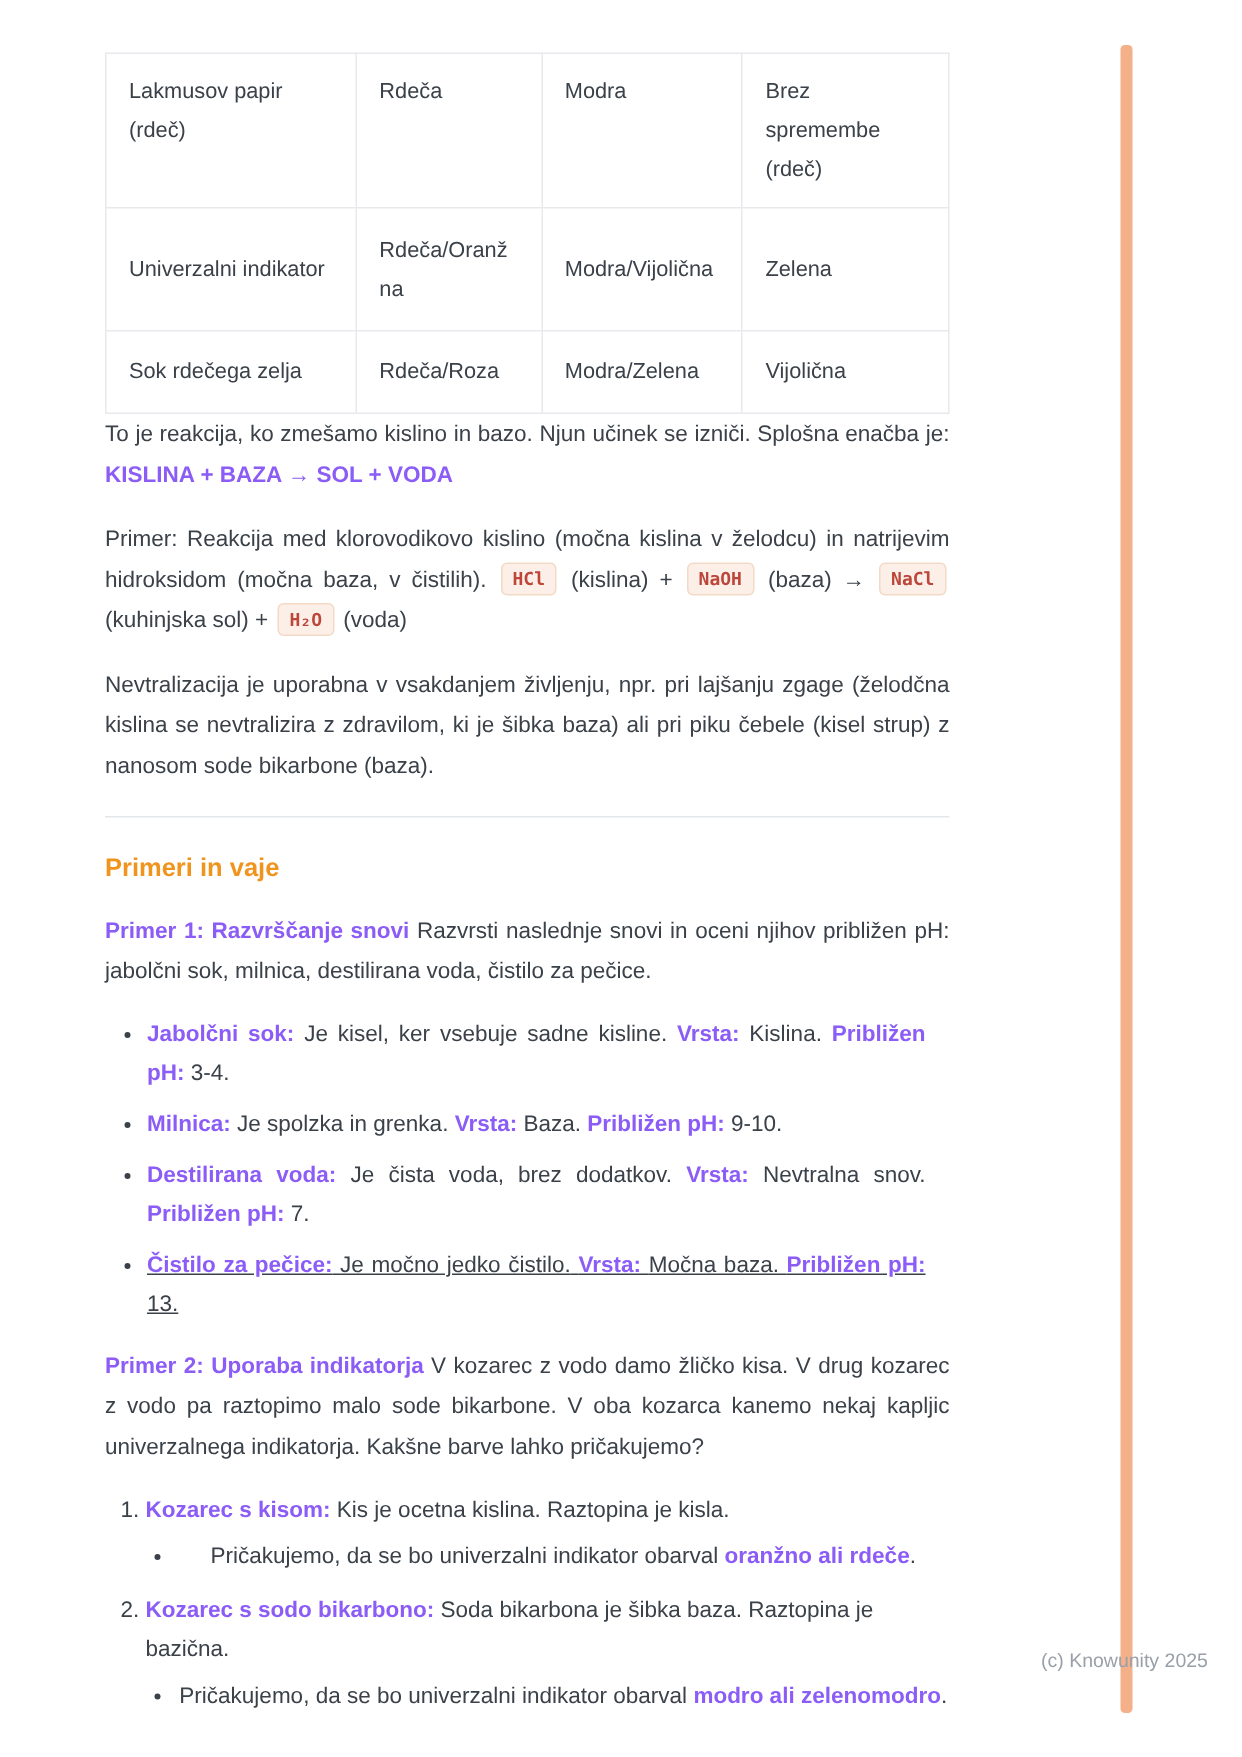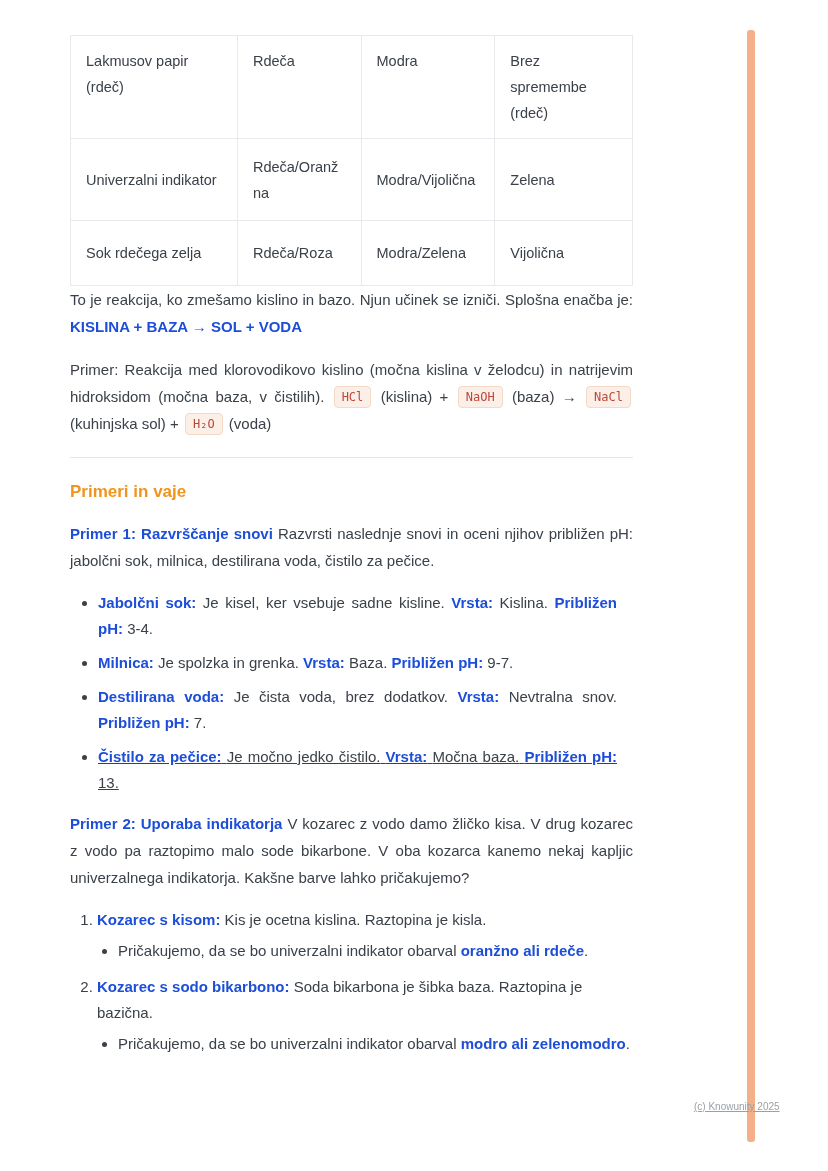--- a/index.html
+++ b/index.html
@@ -37,21 +37,21 @@
     padding: 12px 15px;
     font-size: 14.5px;
     line-height: 26px;
     vertical-align: middle;
     background: #ffffff;
     overflow-wrap: break-word;
   }
   table.ref tr.align-top td { vertical-align: top; }
   table.ref tr.r1 { height: 90px; }
   table.ref tr.r2 { height: 82px; }
-  table.ref tr.r3 { height: 65px; }
+  table.ref tr.r3 { height: 55px; }
   
   h3.sec {
     color: #f0941e;
     font-size: 17.5px;
     line-height: 22px;
     font-weight: 700;
     margin: 30px 0 12px 0;
   }
   h2.big {
     color: #f0941e;
@@ -60,27 +60,27 @@
     font-weight: 700;
     margin: 0 0 14px 0;
   }
   
   p.para {
     font-size: 15px;
     line-height: 27px;
     margin: 0 0 16px 0;
     text-align: justify;
   }
-  b, .bold { font-weight: 700; color: #1d4ed8; }
+  b, .bold { font-weight: 700; color: #8b5cf6; }
   
   .chip {
     display: inline-block;
     font-family: "DejaVu Sans Mono", "Liberation Mono", monospace;
     font-size: 12px;
-    font-weight: 400;
+    font-weight: 700;
     color: #bc4639;
     background: #fcefe7;
     border: 1px solid #f3dac7;
     border-radius: 4px;
     padding: 0 7px;
     line-height: 20px;
     margin: 0 2px;
     vertical-align: 1px;
     white-space: nowrap;
   }
@@ -110,46 +110,46 @@
   }
   ol.ex > li {
     font-size: 15px;
     line-height: 26px;
     margin: 4px 0 10px 0;
   }
   ol.ex ul.sub {
     margin: 5px 0 0 0;
     padding: 0 0 0 21px;
     list-style: disc;
+    text-align: center;
   }
   ol.ex ul.sub li {
     font-size: 15px;
     line-height: 26px;
   }
   
   .scroll-indicator {
     position: absolute;
     left: 747px;
     top: 30px;
     width: 8px;
     height: 1112px;
     background: #f4b088;
     border-radius: 3px;
     z-index: 1;
   }
   .credit {
     position: absolute;
     left: 694px;
     top: 1101px;
-    font-size: 10px;
+    font-size: 13px;
     line-height: 12px;
     color: #9aa0a8;
     z-index: 2;
     white-space: nowrap;
-    text-decoration: underline;
   }
 </style>
 </head>
 <body>
 
 <div class="content">
 
   <table class="ref">
     <colgroup>
         <col class="c1">
@@ -190,20 +190,21 @@
     <span class="chip">HCl</span>
     <span>(kislina) +</span>
     <span class="chip">NaOH</span>
     <span>(baza) →</span>
     <span class="chip">NaCl</span>
     <span>(kuhinjska sol) +</span>
     <span class="chip">H₂O</span>
     <span>(voda)</span>
   </p>
 
+  <p class="para">Nevtralizacija je uporabna v vsakdanjem življenju, npr. pri lajšanju zgage (želodčna kislina se nevtralizira z zdravilom, ki je šibka baza) ali pri piku čebele (kisel strup) z nanosom sode bikarbone (baza).</p>
 
   <hr class="divider">
 
   <h2 class="big">Primeri in vaje</h2>
 
   <p class="para">
     <b>Primer 1: Razvrščanje snovi</b>
     <span>Razvrsti naslednje snovi in oceni njihov približen pH: jabolčni sok, milnica, destilirana voda, čistilo za pečice.</span>
   </p>
 
@@ -215,21 +216,21 @@
       <span>Kislina.</span>
       <b>Približen pH:</b>
       <span>3-4.</span>
     </li>
     <li>
       <b>Milnica:</b>
       <span>Je spolzka in grenka.</span>
       <b>Vrsta:</b>
       <span>Baza.</span>
       <b>Približen pH:</b>
-      <span>9-7.</span>
+      <span>9-10.</span>
     </li>
     <li>
       <b>Destilirana voda:</b>
       <span>Je čista voda, brez dodatkov.</span>
       <b>Vrsta:</b>
       <span>Nevtralna snov.</span>
       <b>Približen pH:</b>
       <span>7.</span>
     </li>
     <li>

